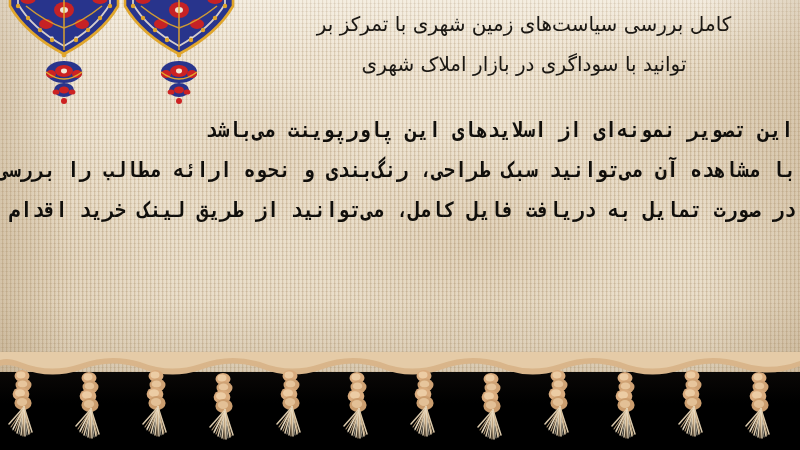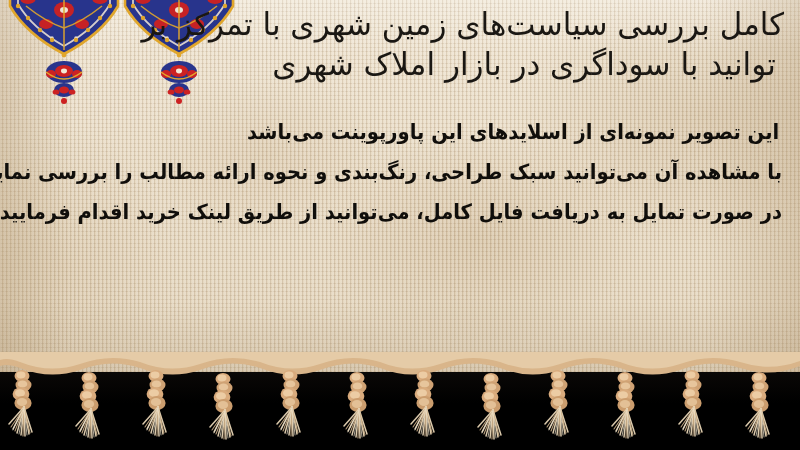--- a/index.html
+++ b/index.html
@@ -83,35 +83,36 @@
   
   .title-block {
     position: absolute;
     right: 16px;
     top: 4px;
     width: 520px;
     text-align: center;
     direction: rtl;
   }
   .title-line {
-    font-size: 31px;
+    font-size: 20px;
     line-height: 40px;
     color: #1a1713;
     font-weight: 400;
     letter-spacing: 0px;
     white-space: nowrap;
   }
 
   .body-block {
     position: absolute;
-    right: 18px;
+    right: 4px;
     top: 112px;
     width: 770px;
     text-align: right;
     direction: rtl;
+    font-family: Liberation Mono, monospace;
   }
   .body-line {
     font-size: 21px;
     line-height: 40px;
     color: #100e0b;
     font-weight: 700;
     white-space: nowrap;
     transform: scaleX(0.93);
     transform-origin: right center;
   }

